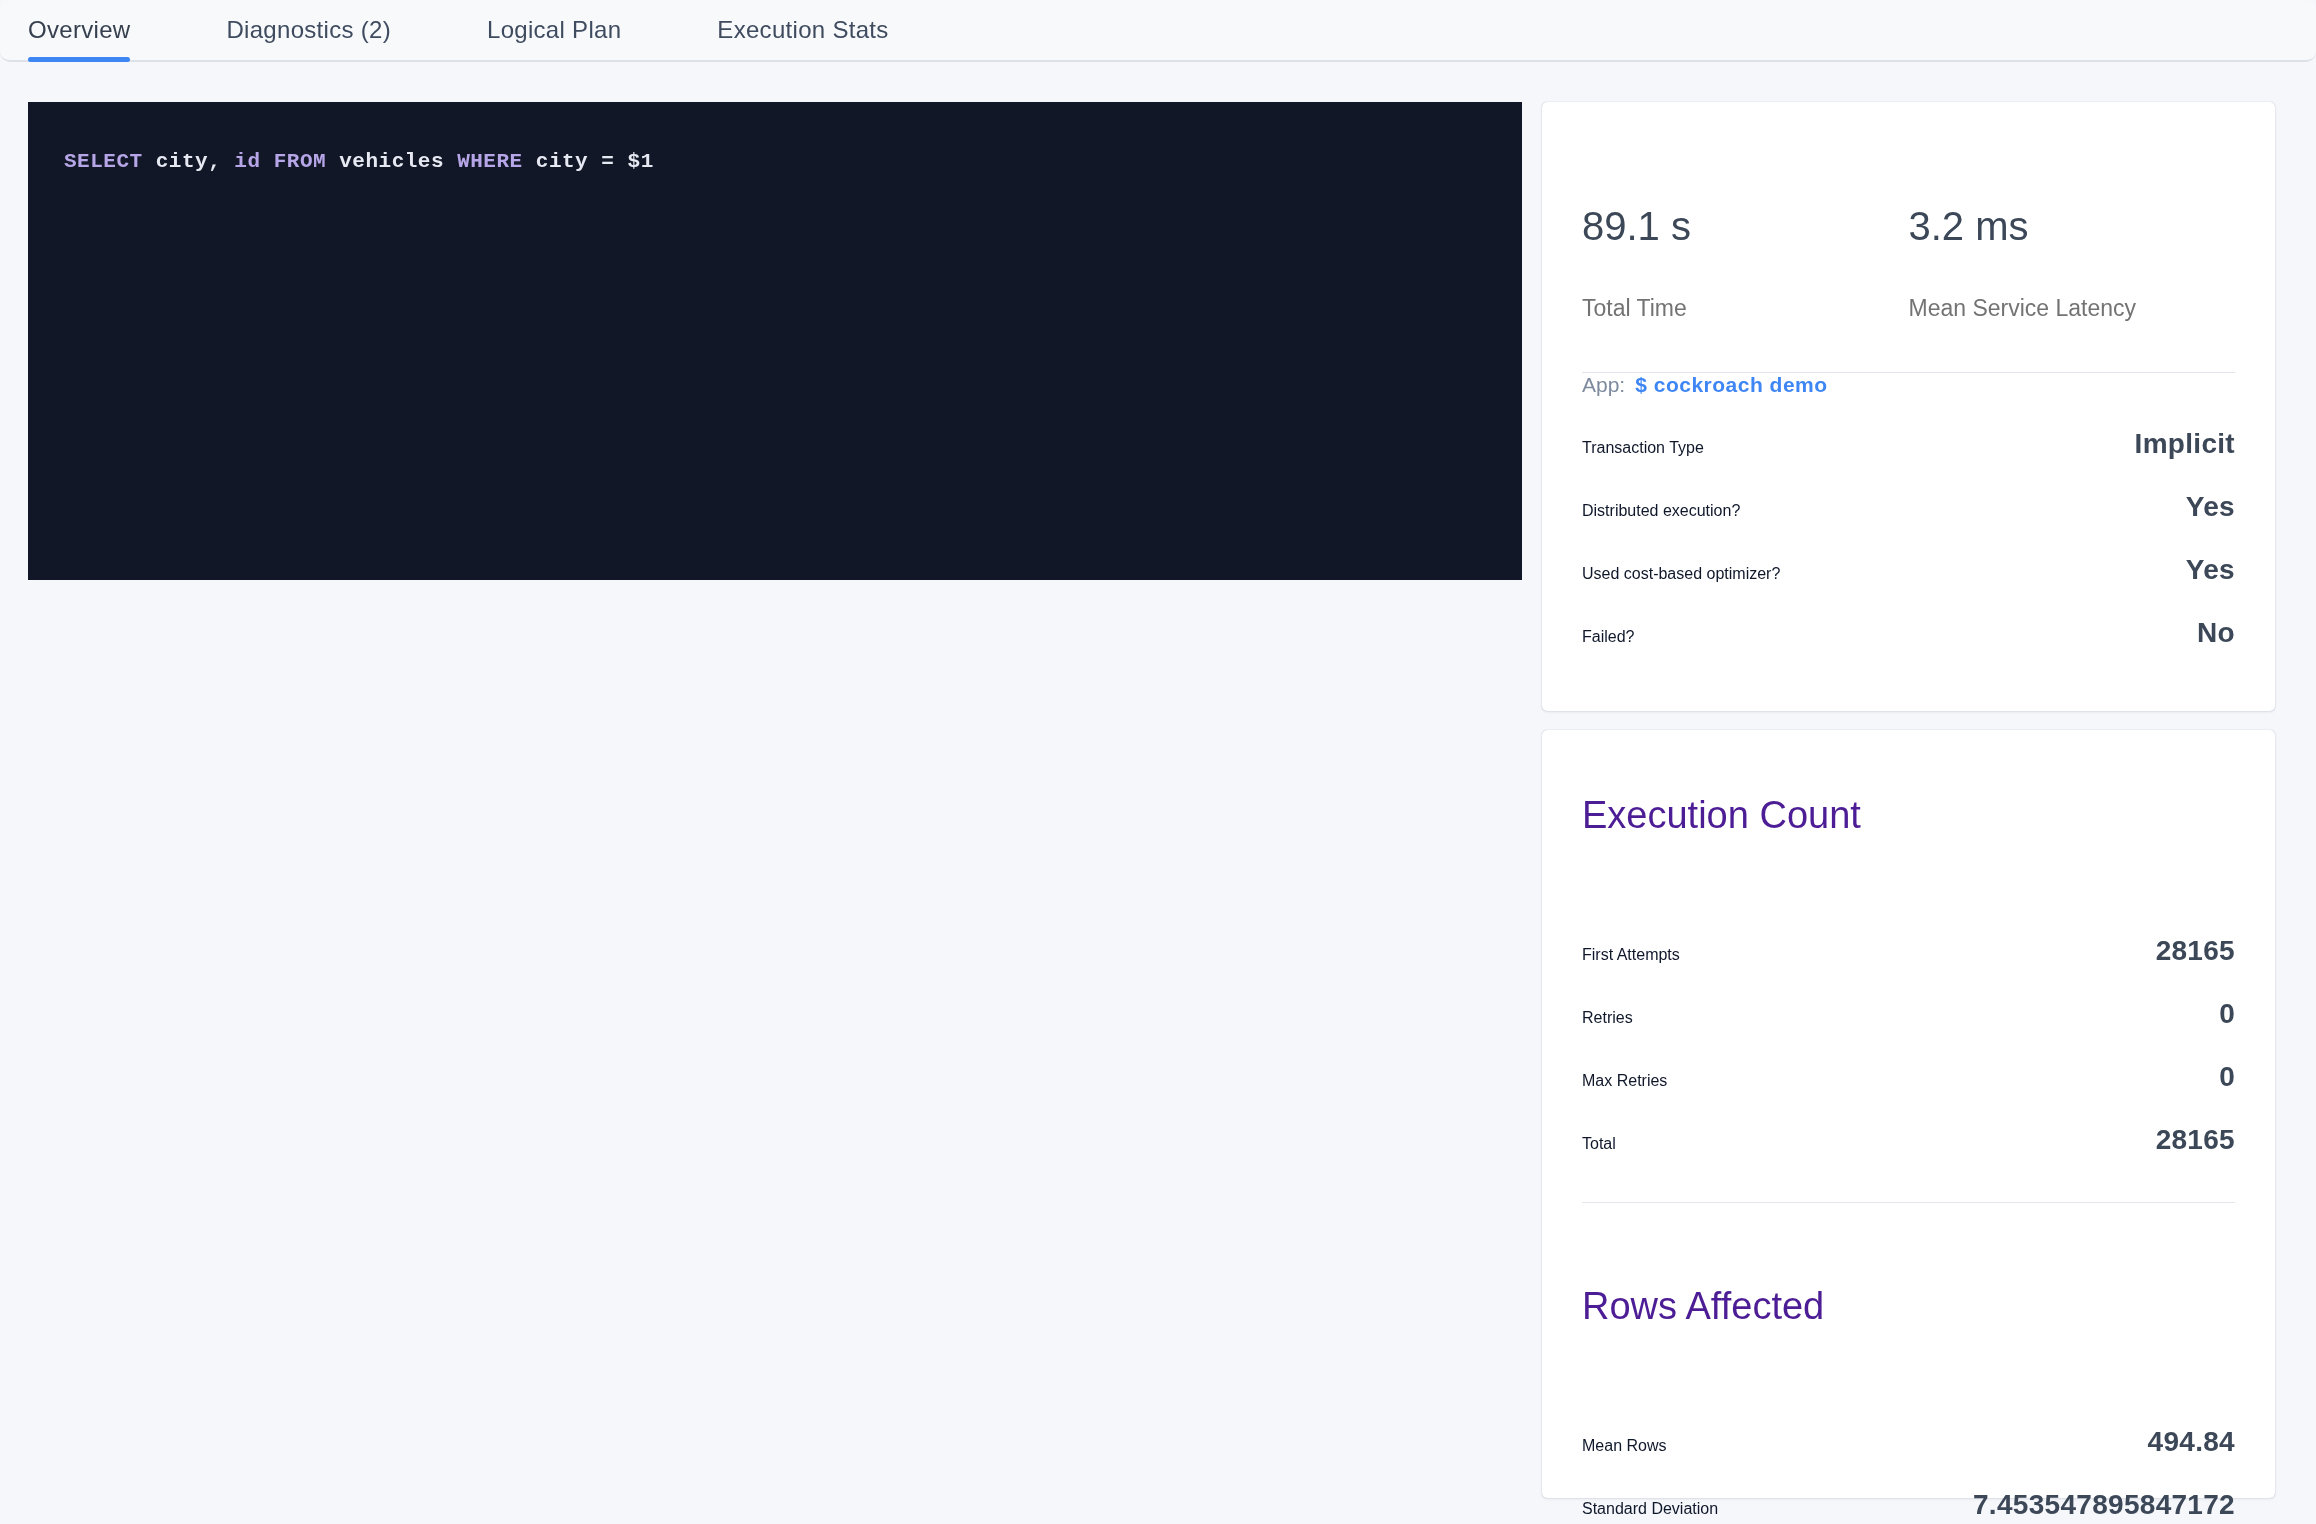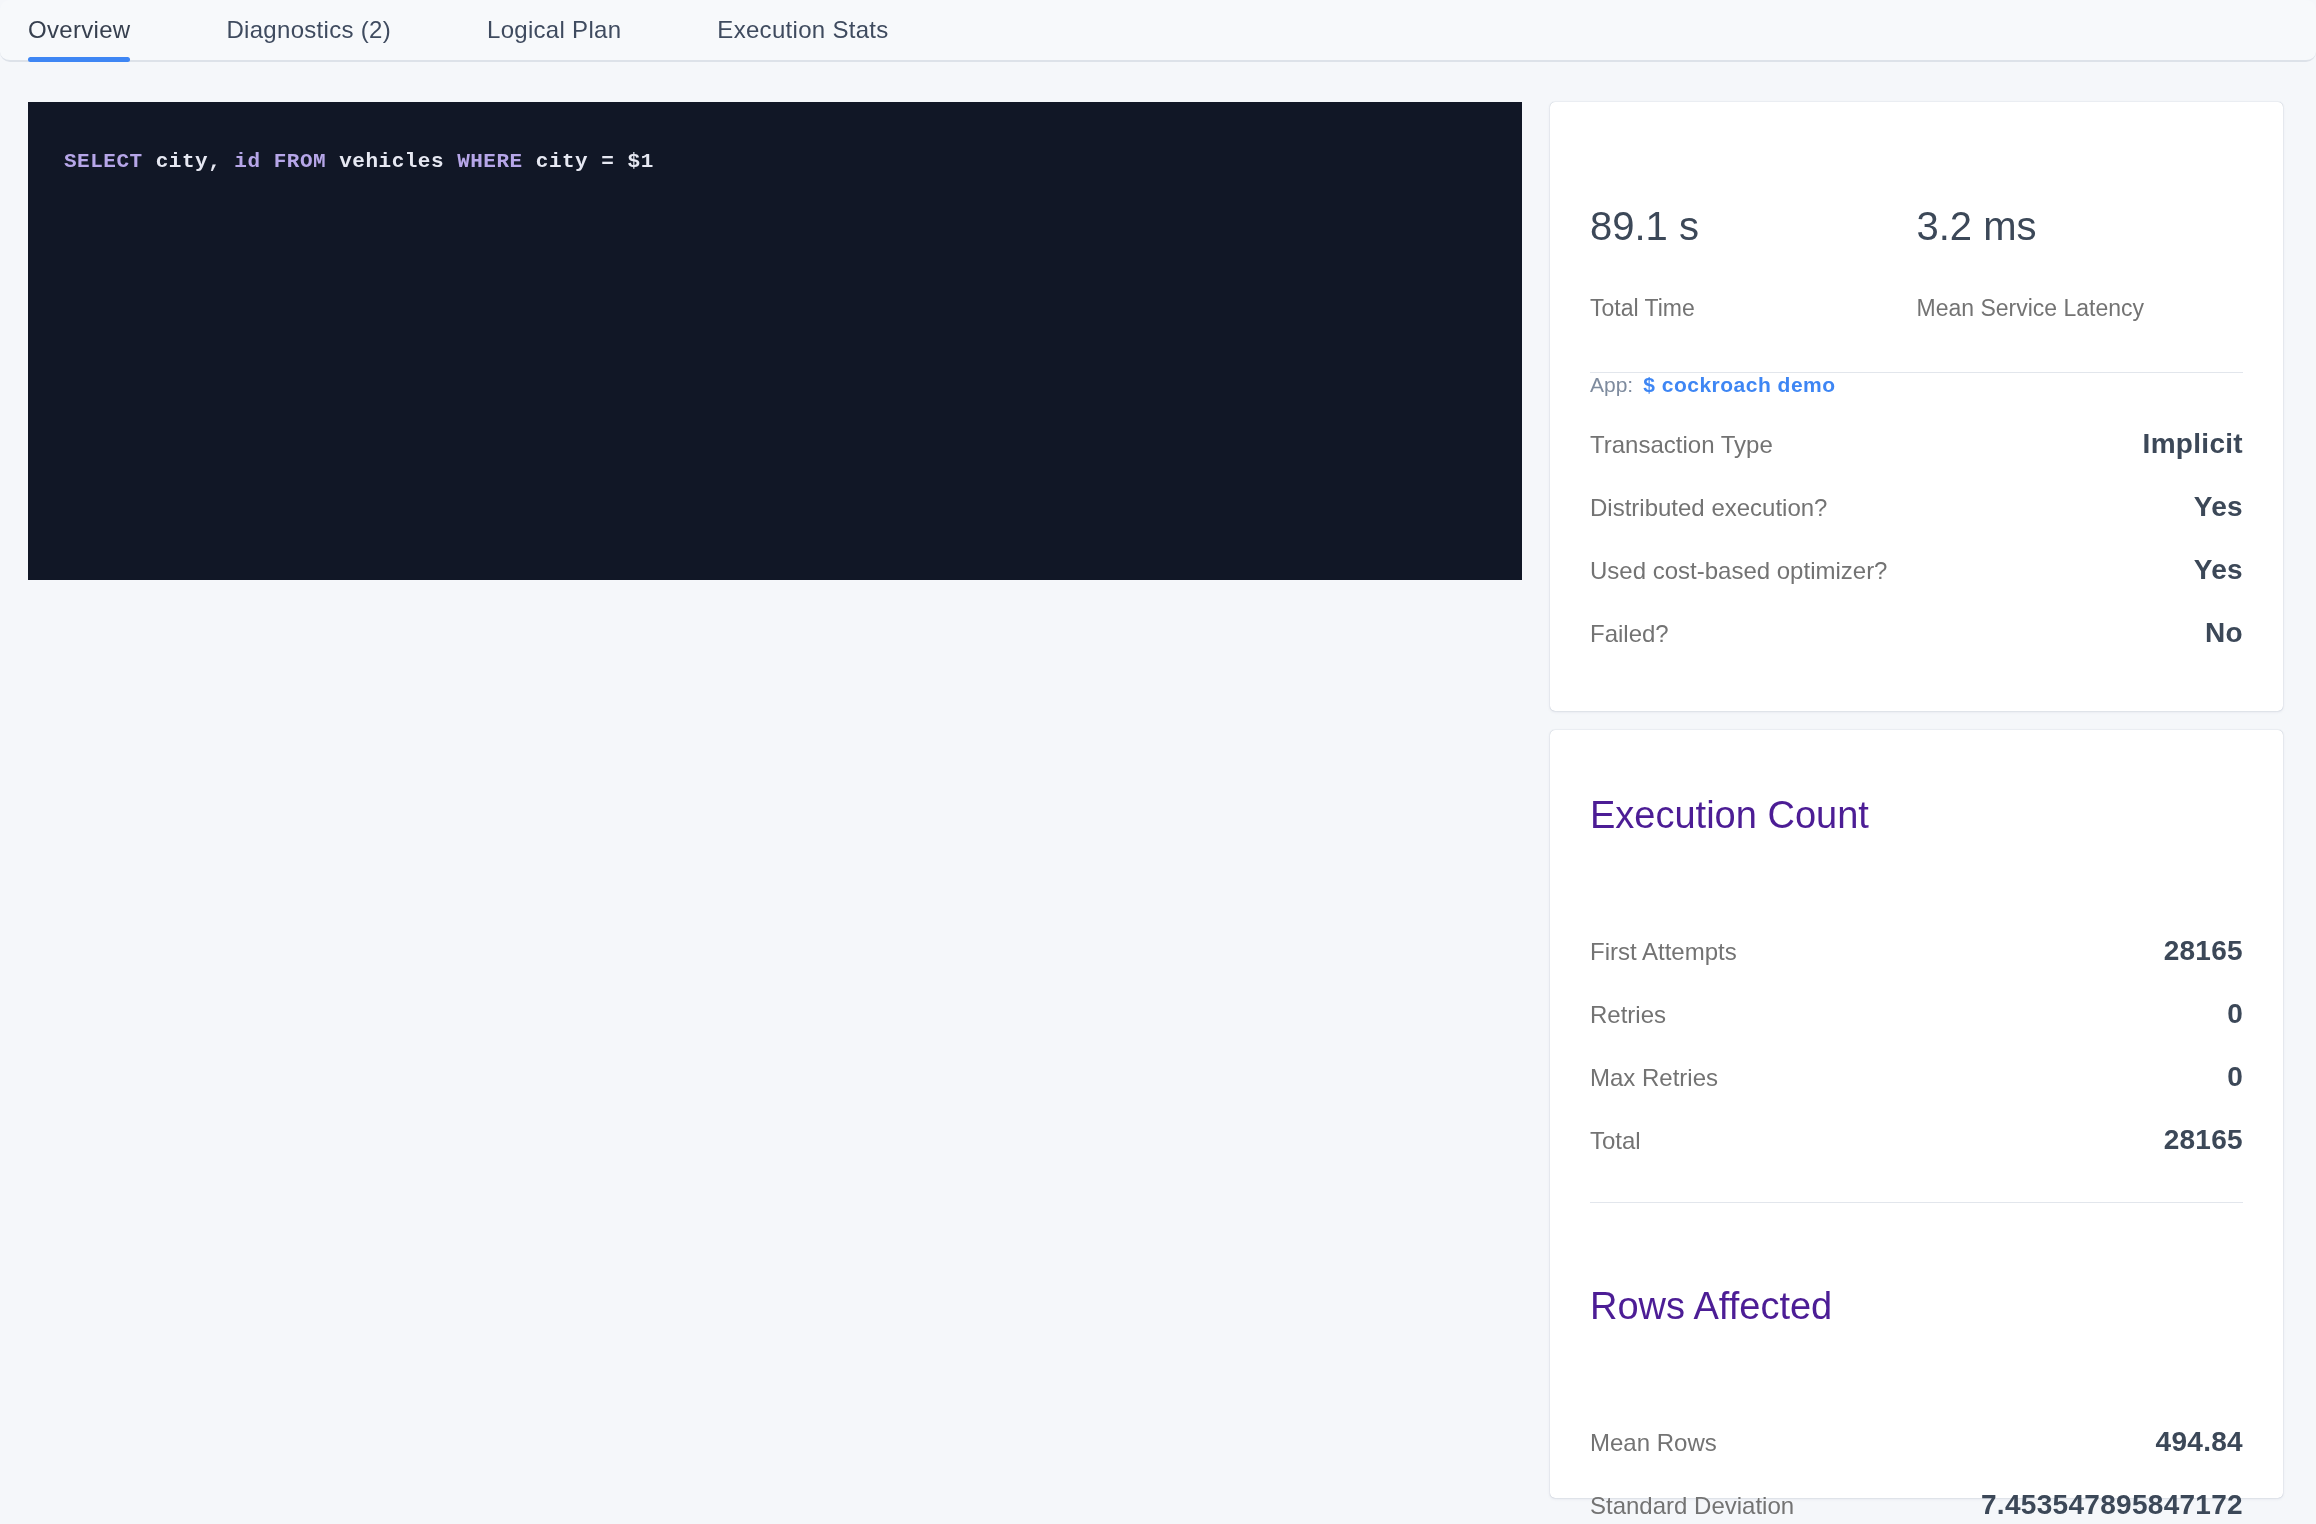--- a/index.html
+++ b/index.html
@@ -38,21 +38,21 @@
     border-radius: 3px;
     background: #3e86f4;
   }
   .tab.active .tab-underline { display: block; }
   .tab.active { color: #37404f; }
 
   
   .main {
     display: flex;
     padding: 40px 33px 0 28px;
-    gap: 28px;
+    gap: 20px;
   }
   .left-col { width: 1494px; }
   .right-col {
     width: 733px;
     display: flex;
     flex-direction: column;
     gap: 19px;
   }
 
   
@@ -116,21 +116,21 @@
     text-decoration: none;
     letter-spacing: 0.5px;
   }
 
   .kv-row {
     display: flex;
     justify-content: space-between;
     align-items: baseline;
     margin-top: 31px;
   }
-  .kv-label { font-size: 24px; color: #737373; }
+  .kv-label { font-size: 16px; color: #0f172a; }
   .kv-value { font-size: 28px; color: #3c4858; font-weight: 700; letter-spacing: 0.3px; }
 
   .section-title {
     font-size: 38px;
     color: #4c1d95;
     font-weight: 400;
   }
   .card-counts .rows-block { margin-top: 98px; }
   .card-counts .kv-row:first-child { margin-top: 0; }
   .card-counts .divider { margin-top: 46px; }

